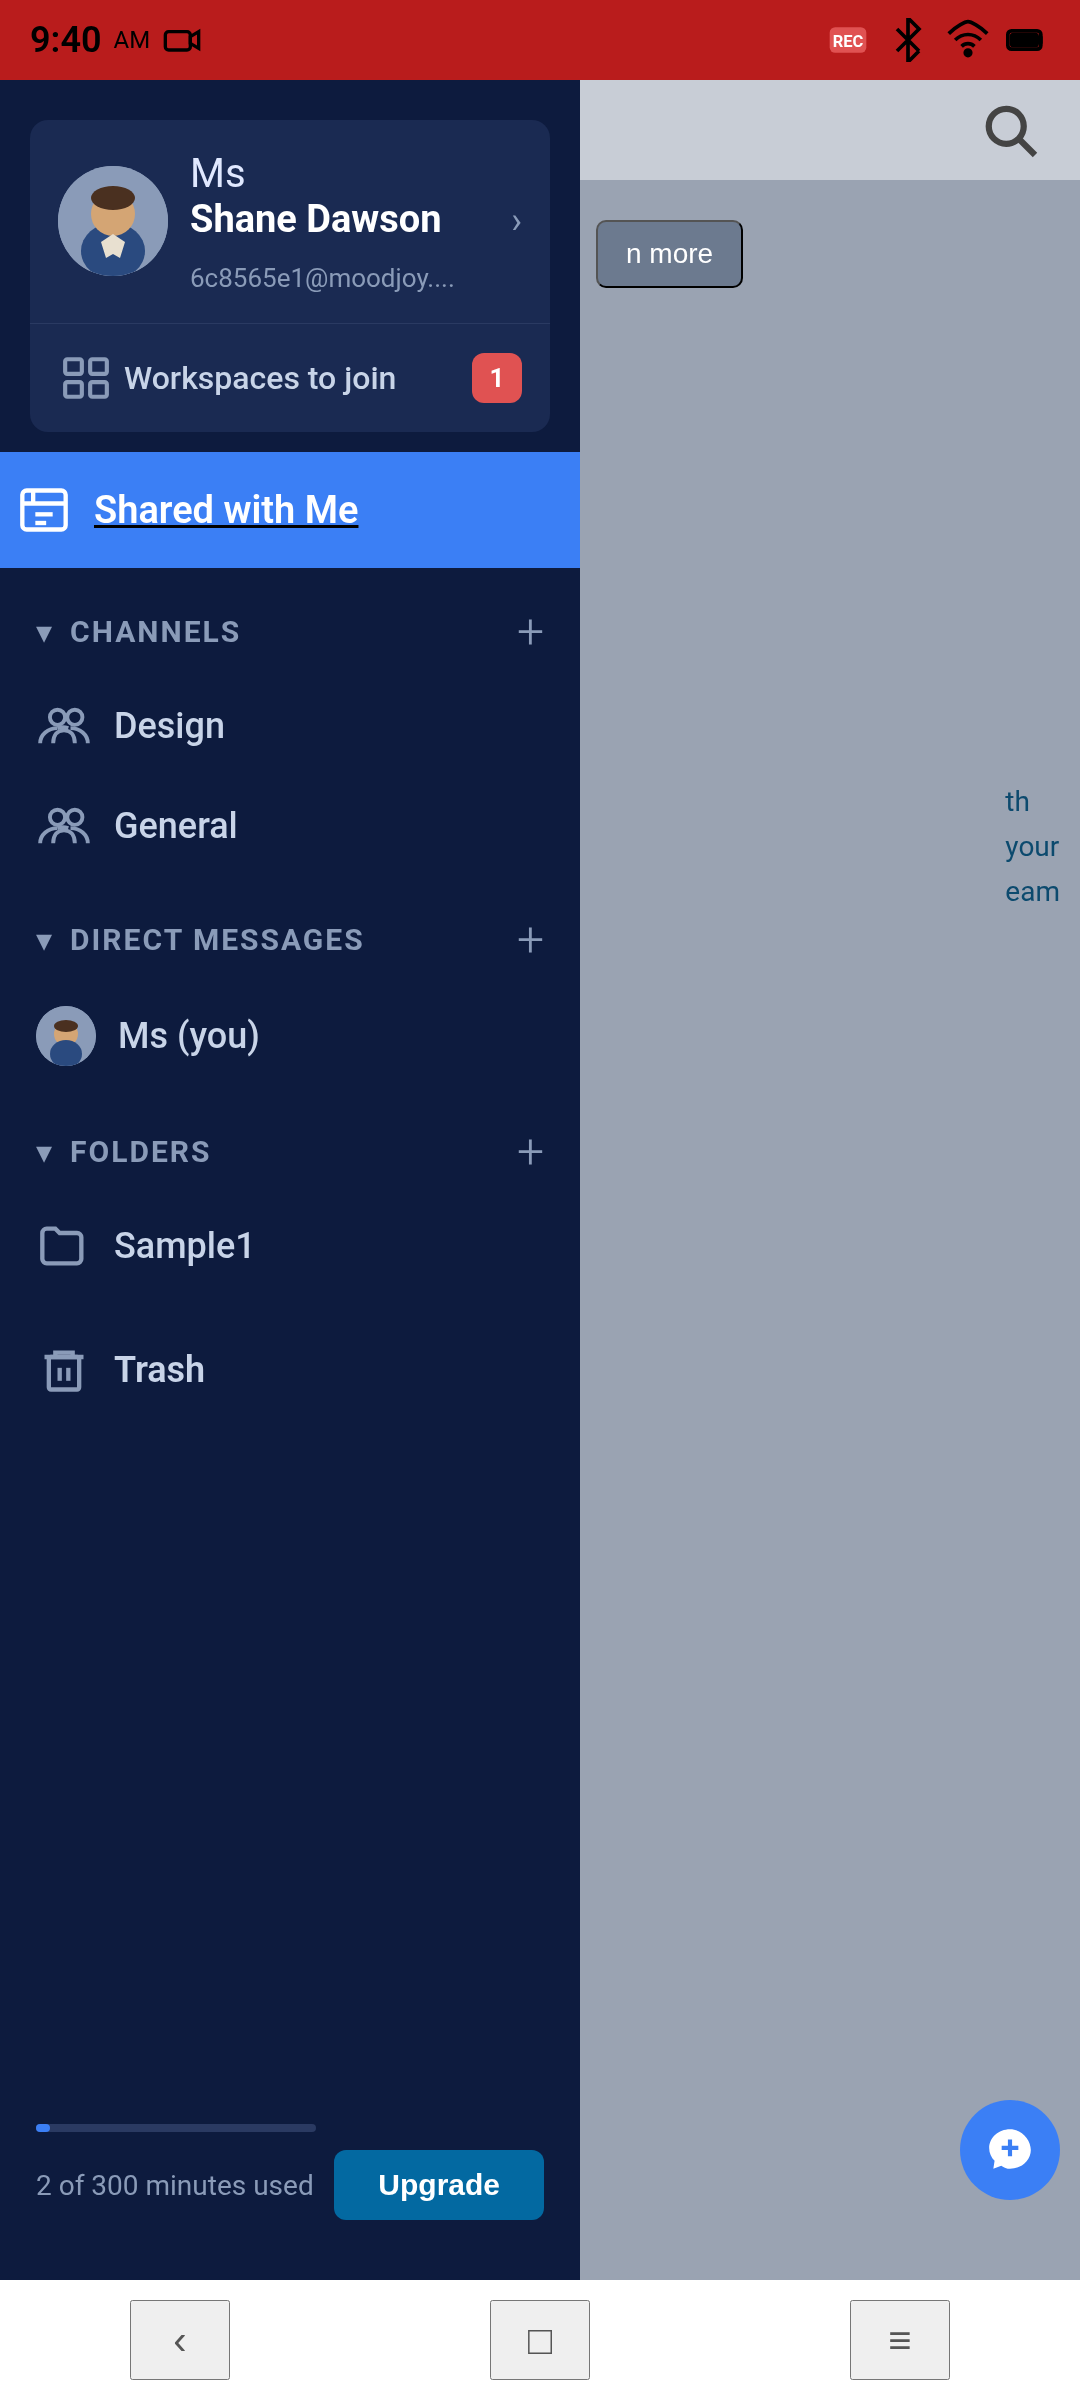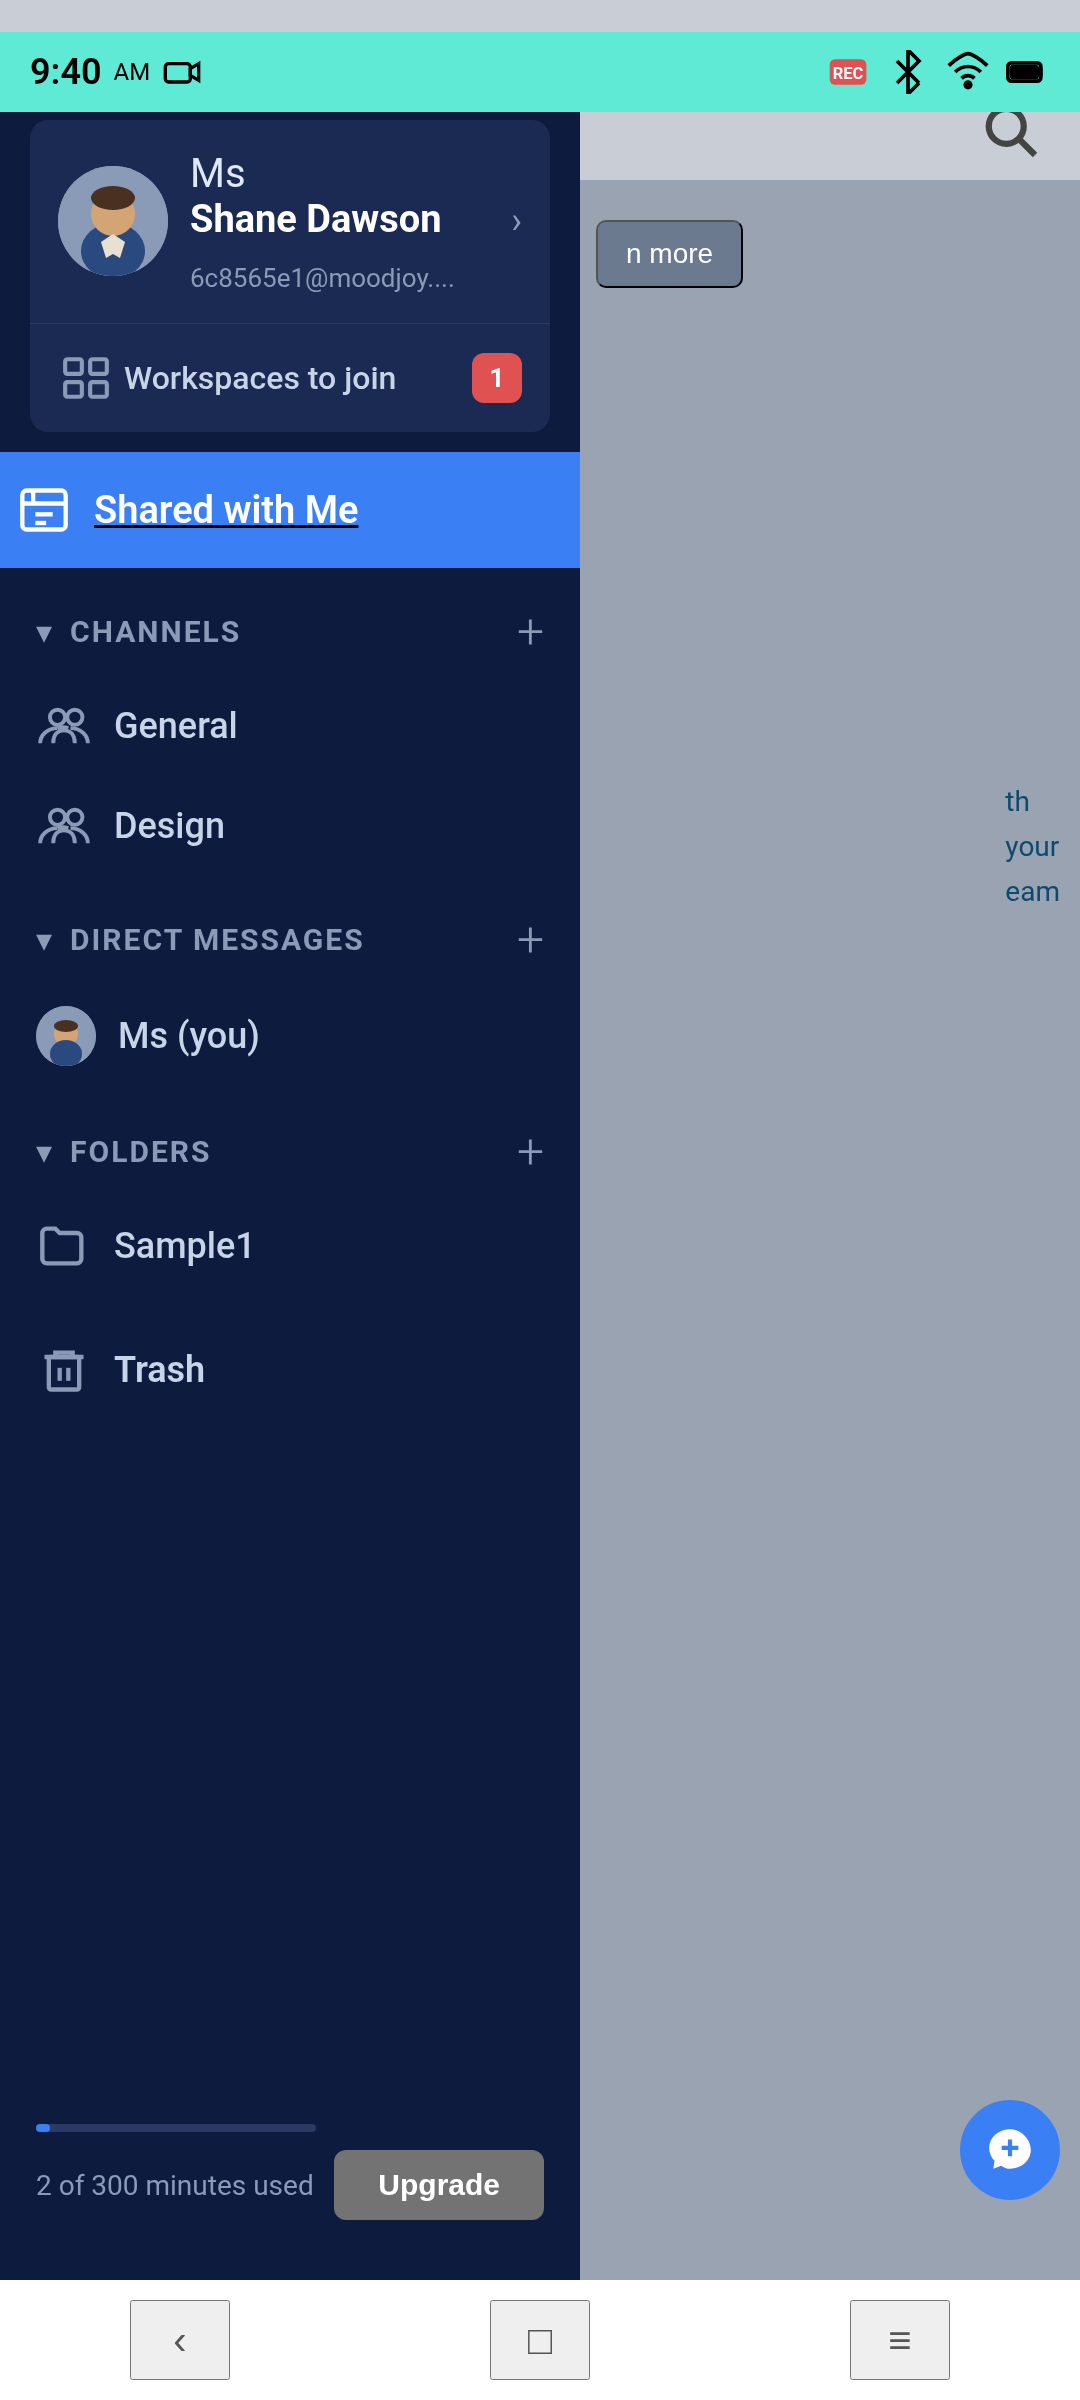--- a/index.html
+++ b/index.html
@@ -11,30 +11,29 @@
       font-family: -apple-system, BlinkMacSystemFont, 'Segoe UI', Roboto, sans-serif;
       background: #c8cdd6;
       overflow: hidden;
       position: relative;
     }
 
     
     .status-bar {
       width: 100%;
       height: 80px;
-      background: #5eead4;
+      background: #b91c1c;
       display: flex;
       align-items: center;
       justify-content: space-between;
       padding: 0 30px;
       position: absolute;
       top: 0;
       left: 0;
       z-index: 10;
-      margin-top: 32px;
     }
 
     .status-time {
       font-size: 36px;
       font-weight: 600;
       color: #000;
       display: flex;
       align-items: center;
       gap: 12px;
     }
@@ -316,21 +315,21 @@
       align-items: center;
       justify-content: space-between;
     }
 
     .usage-text {
       font-size: 28px;
       color: #8a9bb8;
     }
 
     .upgrade-btn {
-      background: #737373;
+      background: #0369a1;
       color: white;
       font-size: 30px;
       font-weight: 600;
       padding: 18px 44px;
       border-radius: 12px;
       border: none;
     }
 
     
     .right-panel {
@@ -529,35 +528,35 @@
       <div class="nav-item-icon">
         <svg viewBox="0 0 24 24" fill="none" stroke="#8a9bb8" stroke-width="1.8" width="52" height="52">
           <circle cx="9" cy="8" r="3.5"></circle>
           <circle cx="17" cy="8" r="3.5"></circle>
           <path d="M1 20c0-4 3.6-7 8-7"></path>
           <path d="M23 20c0-4-3.6-7-8-7"></path>
           <path d="M9 13c1.5-.5 3.5-.5 5 0"></path>
           <path d="M7 20c0-4 2-6 5-6s5 2 5 6"></path>
         </svg>
       </div>
-      <span class="nav-item-label">General</span>
+      <span class="nav-item-label">Design</span>
     </div>
 
     <div class="nav-item">
       <div class="nav-item-icon">
         <svg viewBox="0 0 24 24" fill="none" stroke="#8a9bb8" stroke-width="1.8" width="52" height="52">
           <circle cx="9" cy="8" r="3.5"></circle>
           <circle cx="17" cy="8" r="3.5"></circle>
           <path d="M1 20c0-4 3.6-7 8-7"></path>
           <path d="M23 20c0-4-3.6-7-8-7"></path>
           <path d="M9 13c1.5-.5 3.5-.5 5 0"></path>
           <path d="M7 20c0-4 2-6 5-6s5 2 5 6"></path>
         </svg>
       </div>
-      <span class="nav-item-label">Design</span>
+      <span class="nav-item-label">General</span>
     </div>
 
     <div class="section-header">
       <span class="chevron-down">▾</span>
       <span class="section-title">DIRECT MESSAGES</span>
       <span class="add-btn">+</span>
     </div>
 
     <div class="nav-item">
       <div class="nav-avatar">

